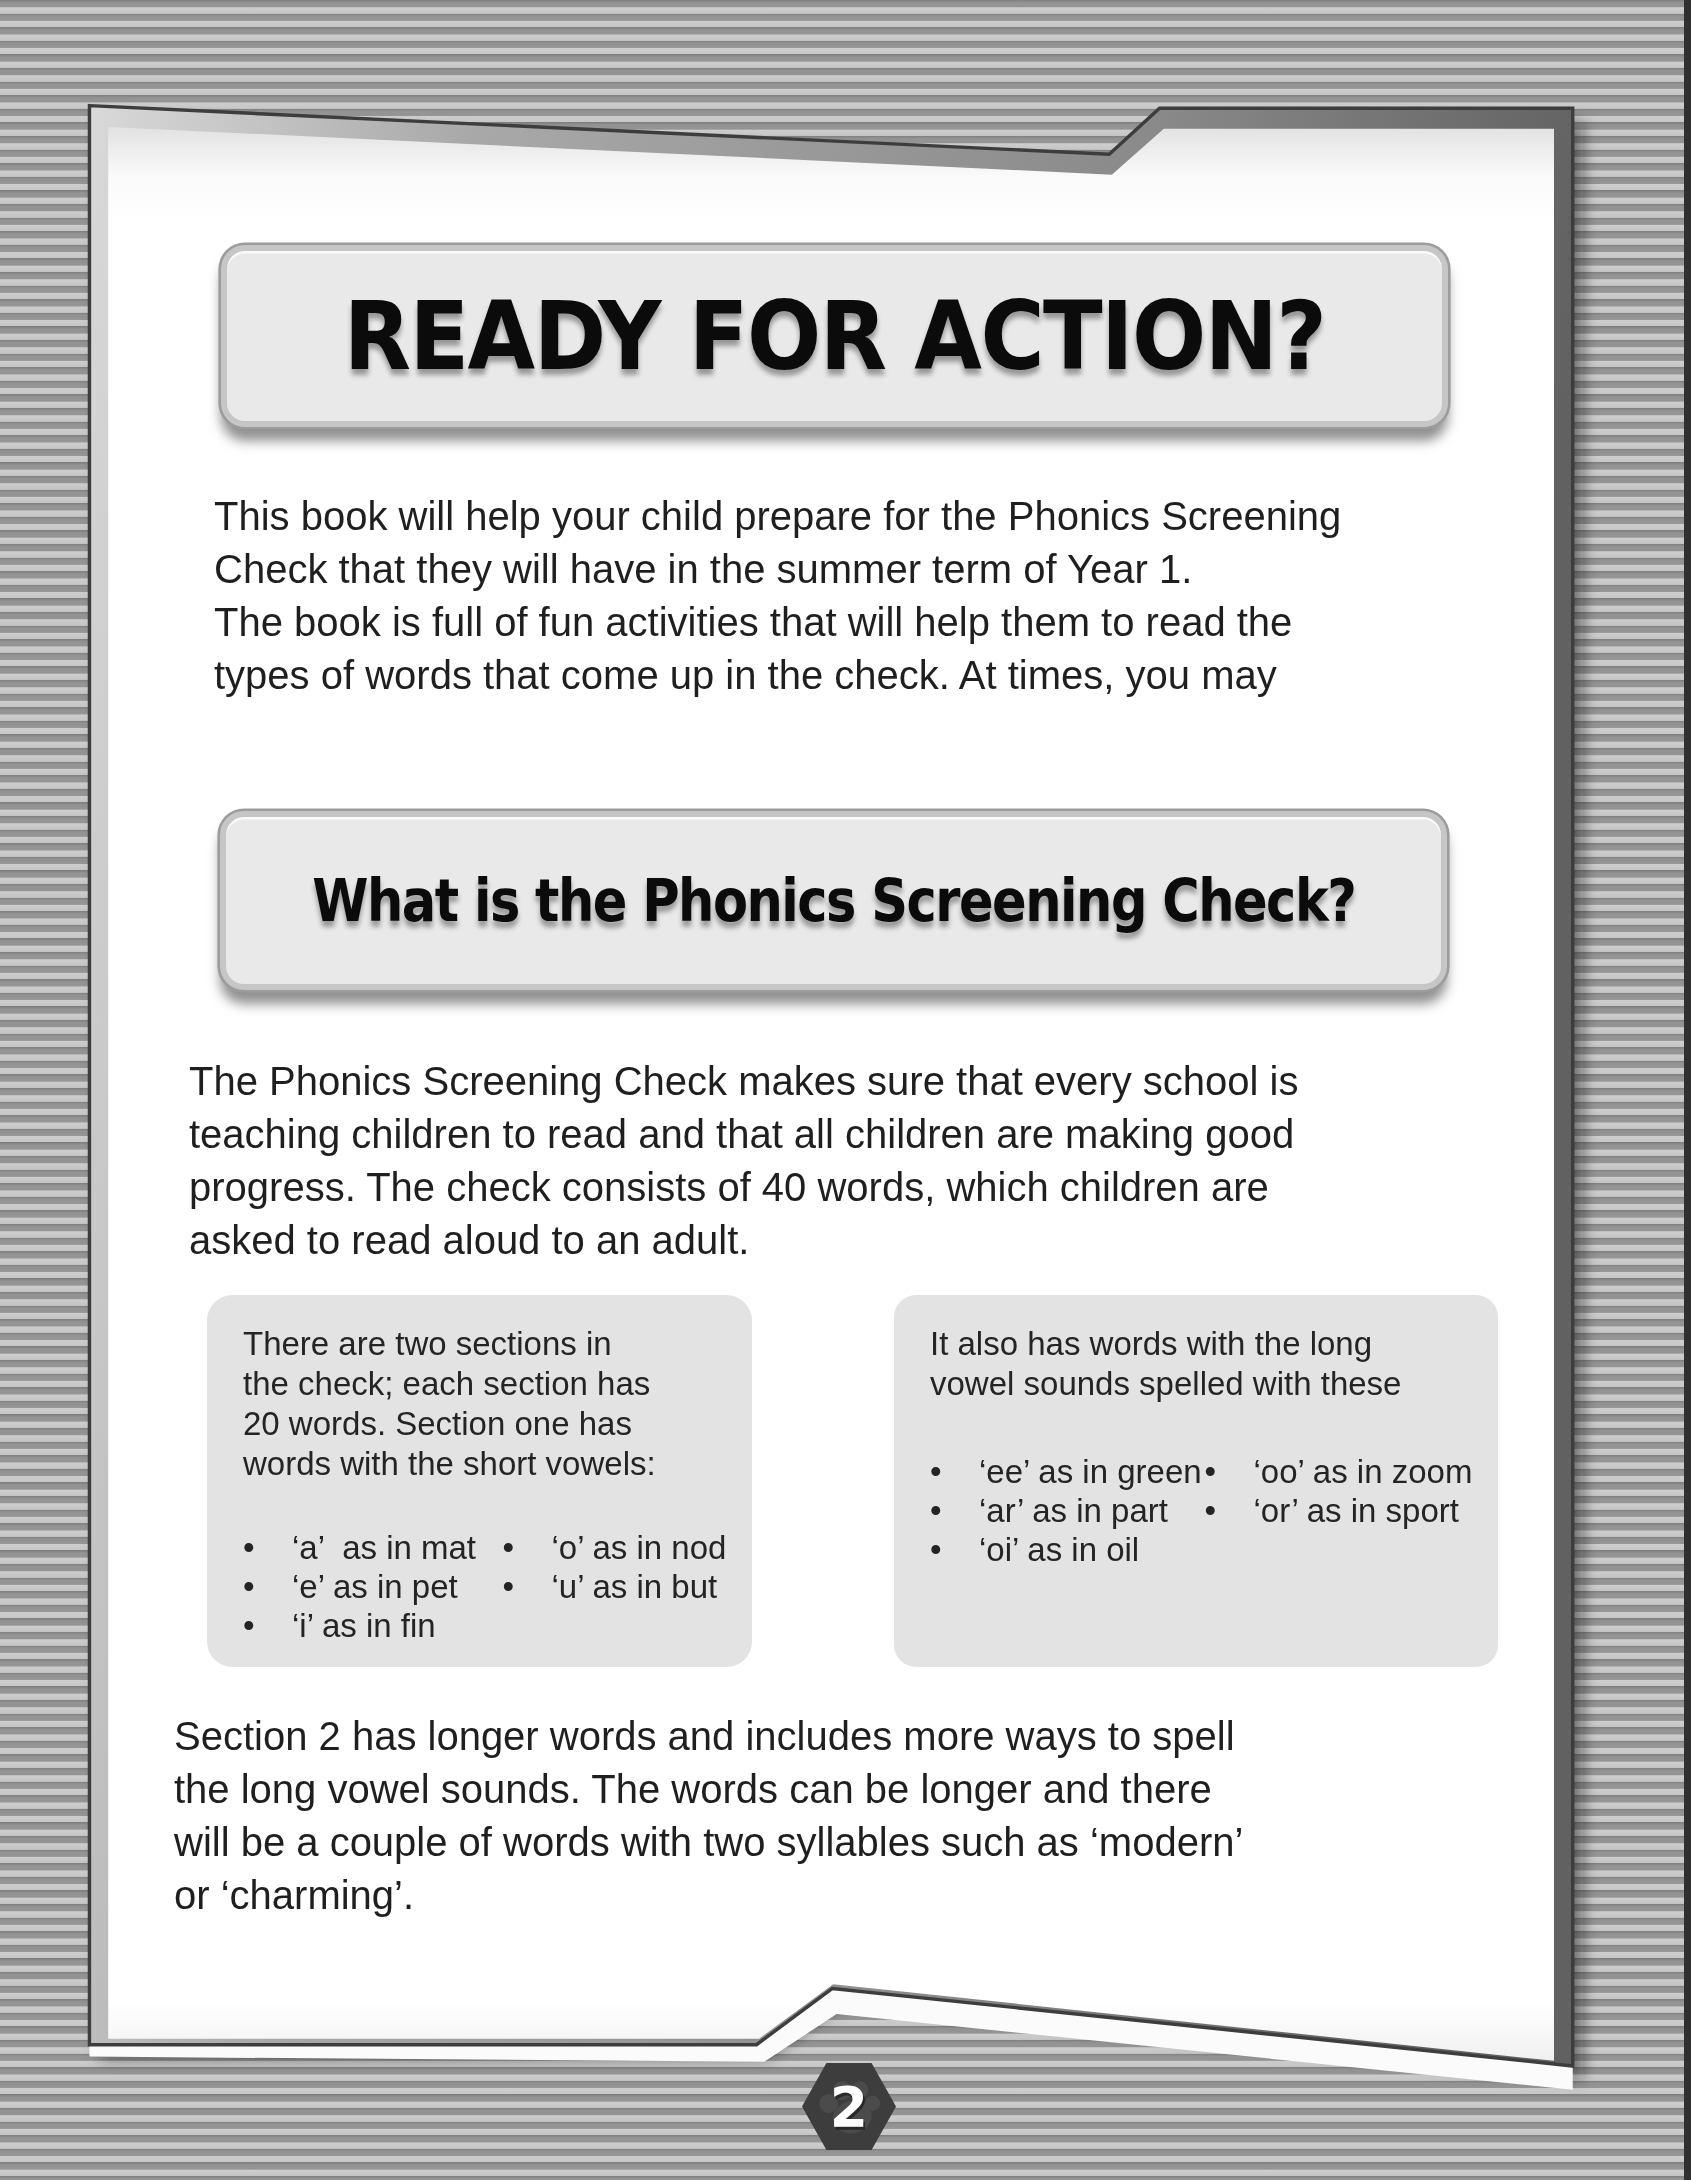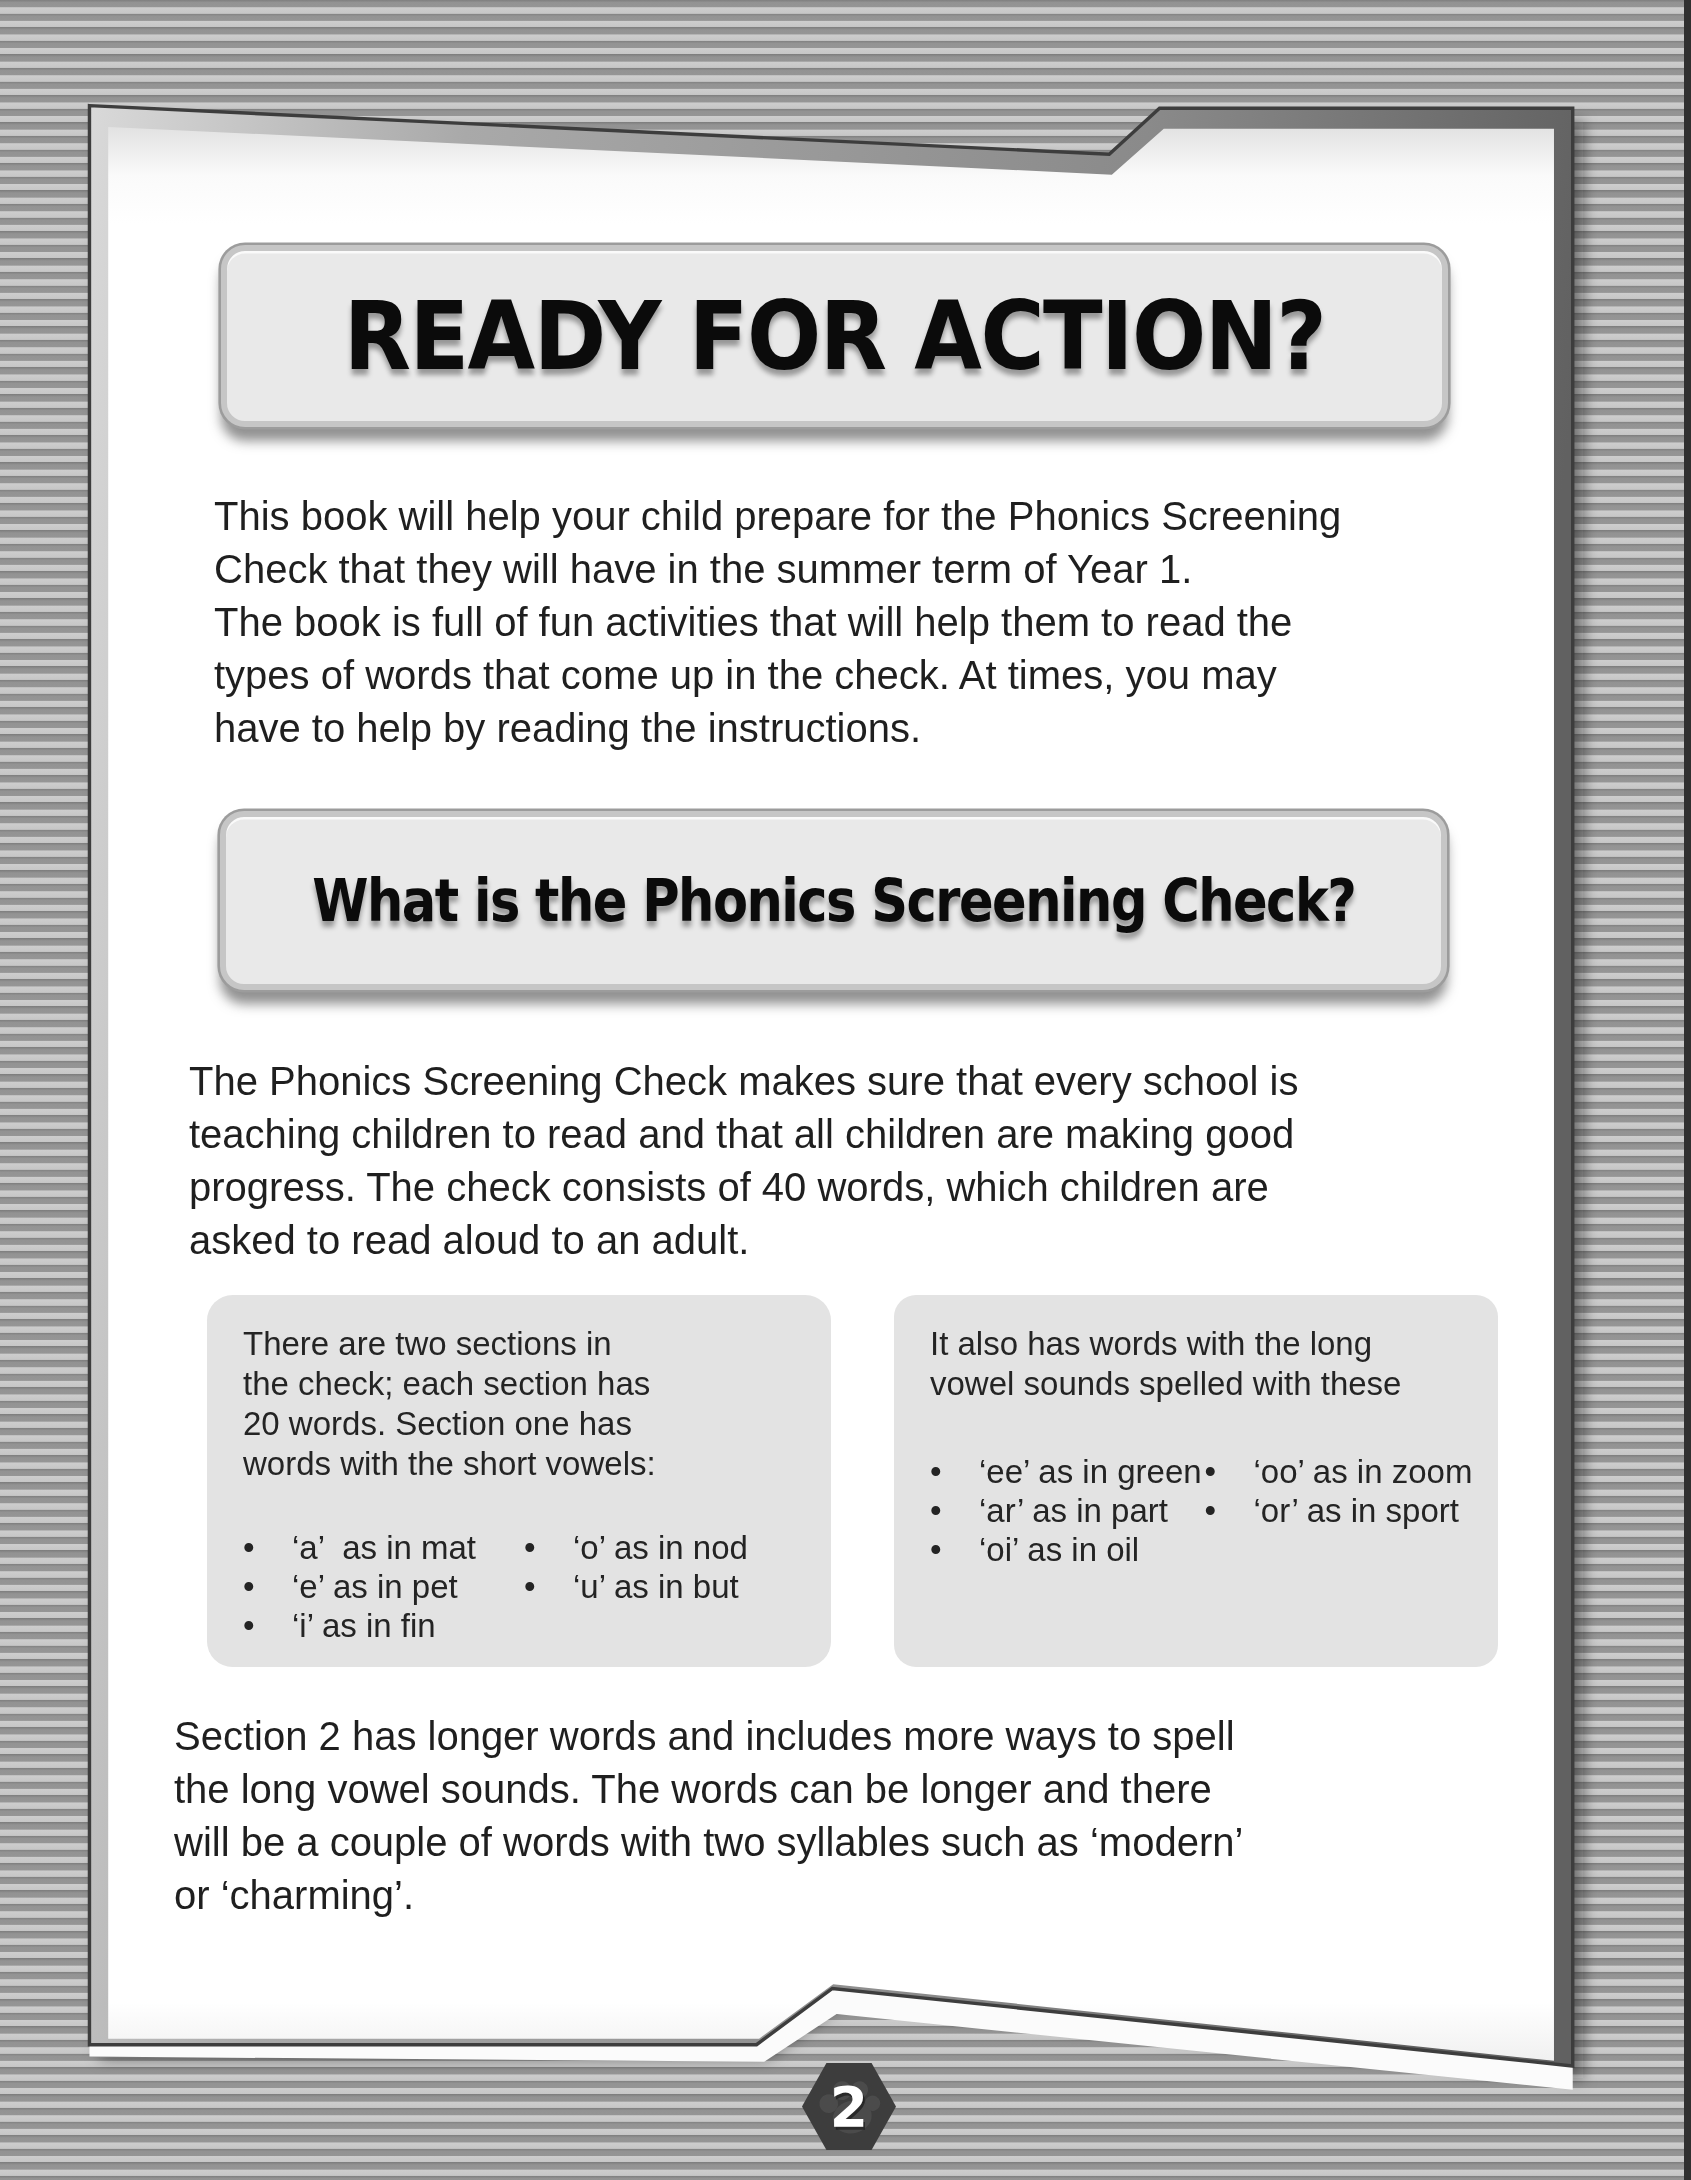--- a/index.html
+++ b/index.html
@@ -48,21 +48,21 @@
   .para-sec2{left:174px;top:1710px;}
 
   
   .infobox{
     position:absolute;top:1295px;height:372px;
     background:#e3e3e3;border-radius:25.6px;
     color:#242424;font-size:33px;line-height:40px;
     box-sizing:border-box;padding:29px 25.6px 0 36px;
   }
   .infobox .line{white-space:pre;}
-  .infobox-left{left:207px;width:624px;}
+  .infobox-left{left:207px;width:545px;}
   .infobox-right{left:894px;width:604px;border-radius:22px;}
   .bullets{display:flex;}
   .infobox-left .bullets{margin-top:44px;}
   .infobox-right .bullets{margin-top:48px;}
   .bullets .col{display:flex;flex-direction:column;}
   .infobox-left .col1{width:281px;}
   .infobox-right .col1{width:298px;}
   .bitem{display:flex;line-height:39px;white-space:pre;}
   .blt{width:49px;flex:0 0 49px;}
 
@@ -118,21 +118,20 @@
 
   <div class="plaque plaque-ready">
     <h1>READY FOR ACTION?</h1>
   </div>
 
   <div class="para para-intro">
     <div class="line">This book will help your child prepare for the Phonics Screening</div>
     <div class="line">Check that they will have in the summer term of Year 1.</div>
     <div class="line">The book is full of fun activities that will help them to read the</div>
     <div class="line">types of words that come up in the check. At times, you may</div>
-    <div class="line">have to help by reading the instructions.</div>
   </div>
 
   <div class="plaque plaque-what">
     <h2>What is the Phonics Screening Check?</h2>
   </div>
 
   <div class="para para-about">
     <div class="line">The Phonics Screening Check makes sure that every school is</div>
     <div class="line">teaching children to read and that all children are making good</div>
     <div class="line">progress. The check consists of 40 words, which children are</div>

